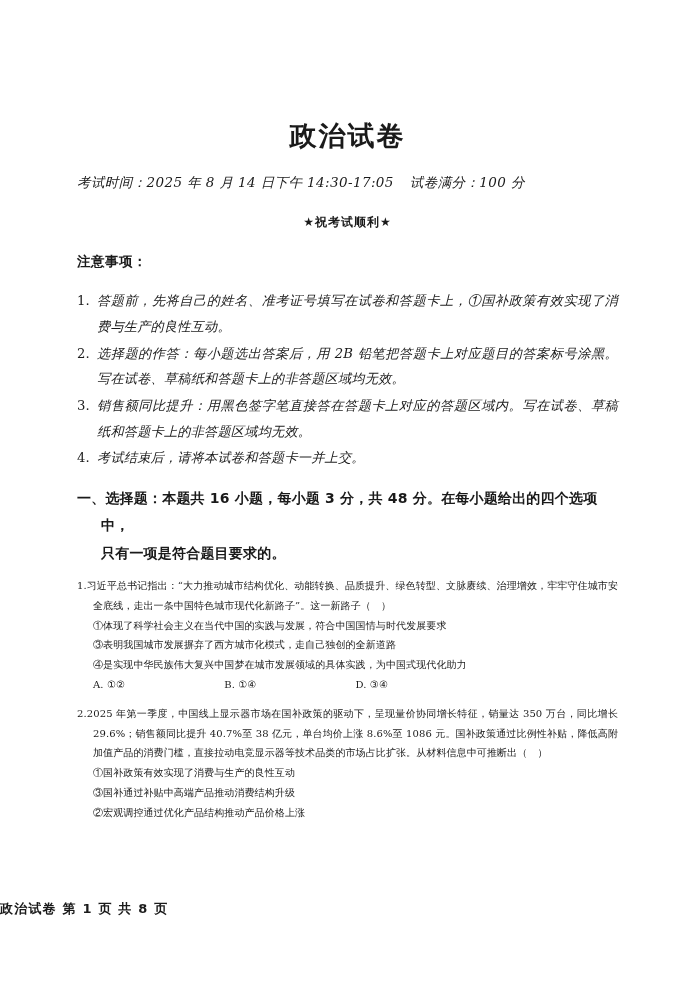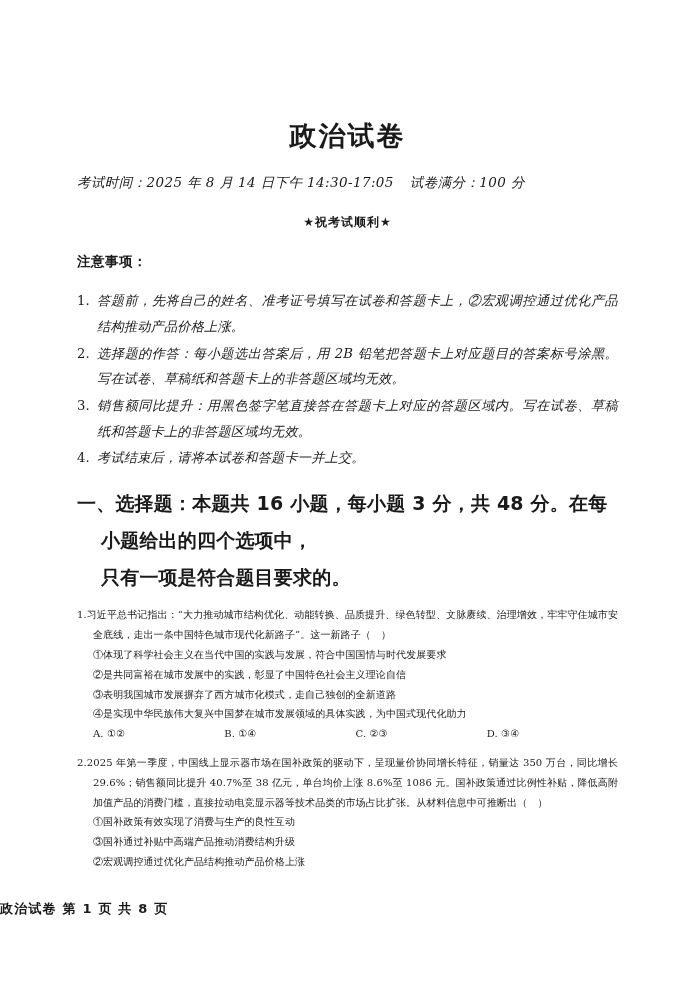--- a/index.html
+++ b/index.html
@@ -82,21 +82,21 @@
   }
   .note-item .num {
     position: absolute;
     left: 0;
     top: 0;
     font-style: normal;
   }
 
   
   .section-heading {
-    font-size: 19px;
+    font-size: 14px;
     font-weight: bold;
     line-height: 1.95;
     margin-top: 14px;
     padding-left: 24px;
     text-indent: -24px;
     letter-spacing: 0.2px;
     font-family: "DejaVu Sans", "Liberation Sans", sans-serif;
   }
   .section-heading .cont { display: block; text-indent: 0; }
 
@@ -154,21 +154,21 @@
       <span>考试时间：2025 年 8 月 14 日下午 14:30-17:05</span><span class="gap"></span><span>试卷满分：100 分</span>
     </div>
 
     <div class="wish-line">★祝考试顺利★</div>
 
     <div class="notes">
       <div class="notes-heading">注意事项：</div>
 
       <div class="note-item">
         <span class="num">1.</span>
-        <span>答题前，先将自己的姓名、准考证号填写在试卷和答题卡上，②宏观调控通过优化产品结构推动产品价格上涨。</span>
+        <span>答题前，先将自己的姓名、准考证号填写在试卷和答题卡上，①国补政策有效实现了消费与生产的良性互动。</span>
       </div>
       <div class="note-item">
         <span class="num">2.</span>
         <span>选择题的作答：每小题选出答案后，用 2B 铅笔把答题卡上对应题目的答案标号涂黑。写在试卷、草稿纸和答题卡上的非答题区域均无效。</span>
       </div>
       <div class="note-item">
         <span class="num">3.</span>
         <span>销售额同比提升：用黑色签字笔直接答在答题卡上对应的答题区域内。写在试卷、草稿纸和答题卡上的非答题区域均无效。</span>
       </div>
       <div class="note-item">
@@ -178,27 +178,25 @@
     </div>
 
     <div class="section-heading">
       <span>一、选择题：本题共 16 小题，每小题 3 分，共 48 分。在每小题给出的四个选项中，</span>
       <span class="cont">只有一项是符合题目要求的。</span>
     </div>
 
     <div class="question">
       <div class="q-stem">1.习近平总书记指出：“大力推动城市结构优化、动能转换、品质提升、绿色转型、文脉赓续、治理增效，牢牢守住城市安全底线，走出一条中国特色城市现代化新路子”。这一新路子（　）</div>
       <div class="q-opt">①体现了科学社会主义在当代中国的实践与发展，符合中国国情与时代发展要求</div>
-      <div class="q-opt">②是共同富裕在城市发展中的实践，彰显了中国特色社会主义理论自信</div>
       <div class="q-opt">③表明我国城市发展摒弃了西方城市化模式，走自己独创的全新道路</div>
       <div class="q-opt">④是实现中华民族伟大复兴中国梦在城市发展领域的具体实践，为中国式现代化助力</div>
       <div class="q-choices">
         <span class="choice">A. ①②</span>
         <span class="choice">B. ①④</span>
-        <span class="choice">C. ②③</span>
         <span class="choice">D. ③④</span>
       </div>
     </div>
 
     <div class="question">
       <div class="q-stem">2.2025 年第一季度，中国线上显示器市场在国补政策的驱动下，呈现量价协同增长特征，销量达 350 万台，同比增长 29.6%；销售额同比提升 40.7%至 38 亿元，单台均价上涨 8.6%至 1086 元。国补政策通过比例性补贴，降低高附加值产品的消费门槛，直接拉动电竞显示器等技术品类的市场占比扩张。从材料信息中可推断出（　）</div>
       <div class="q-opt">①国补政策有效实现了消费与生产的良性互动</div>
       <div class="q-opt">③国补通过补贴中高端产品推动消费结构升级</div>
       <div class="q-opt">②宏观调控通过优化产品结构推动产品价格上涨</div>
     </div>

